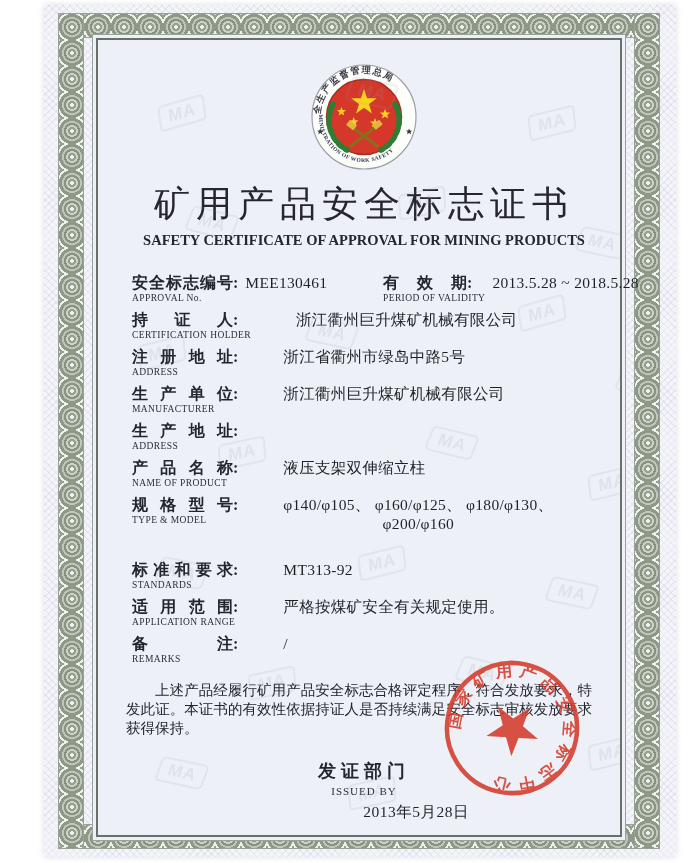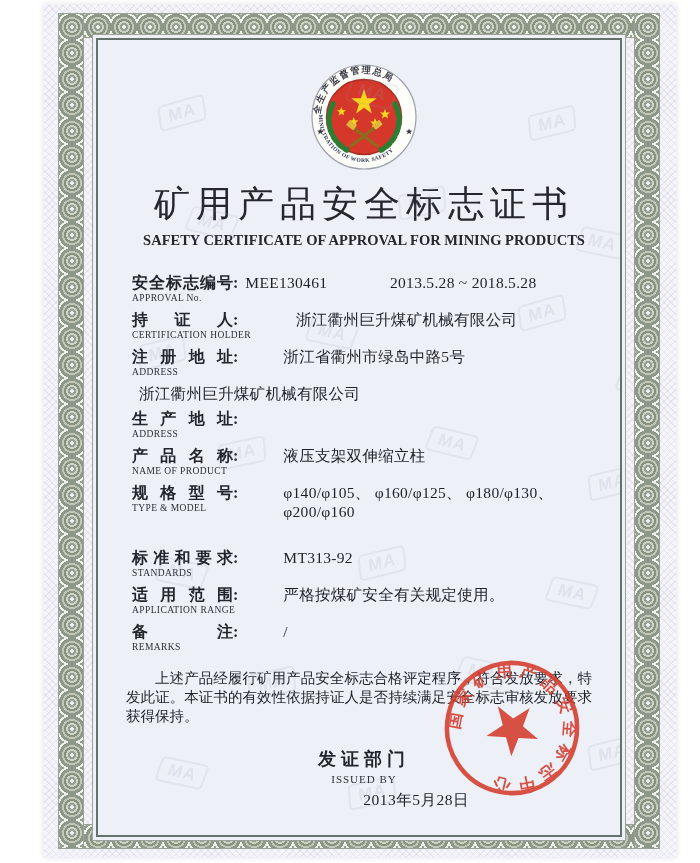--- a/index.html
+++ b/index.html
@@ -69,21 +69,21 @@
   }
   .w100 { width:101px; }
   .w84  { width:84px; }
   .colon { font-size:16px; font-weight:bold; line-height:19px; }
   .en {
     font-size:9.5px; letter-spacing:.4px; color:#2b2e35; line-height:11px;
     margin-top:1px; white-space:nowrap;
   }
   .val {
     font-size:15.5px; line-height:19px; padding-left:7px; letter-spacing:.3px;
-    color:#1e2127; white-space:nowrap; font-weight:500;
+    color:#1e2127; white-space:nowrap; font-weight:500;text-align:center;
   }
   .val2 { display:block; }
   .row-split { display:flex; }
   .half-l { flex:0 0 213px; display:flex; }
   .half-r { flex:1; display:flex; }
   .gap-big { margin-top:27px; }
   
   .declaration {
     margin:16px 4px 0 -6px; font-size:14.5px; font-weight:normal; line-height:19px;
     color:#23252d; text-indent:2em; text-align:justify; position:relative; z-index:2;
@@ -182,20 +182,24 @@
 
       <div class="row row-split">
         <div class="half-l">
           <div class="lab">
             <span class="zh w100">安全标志编号</span><span class="colon">:</span>
             <div class="en">APPROVAL No.</div>
           </div>
           <div class="val">MEE130461</div>
         </div>
         <div class="half-r">
+          <div class="lab">
+            <span class="zh w84">有效期</span><span class="colon">:</span>
+            <div class="en">PERIOD OF VALIDITY</div>
+          </div>
           <div class="val">2013.5.28 ~ 2018.5.28</div>
         </div>
       </div>
 
       <div class="row">
         <div class="lab">
           <span class="zh w100">持证人</span><span class="colon">:</span>
           <div class="en">CERTIFICATION HOLDER</div>
         </div>
         <div class="val">浙江衢州巨升煤矿机械有限公司</div>
@@ -203,20 +207,24 @@
 
       <div class="row">
         <div class="lab">
           <span class="zh w100">注册地址</span><span class="colon">:</span>
           <div class="en">ADDRESS</div>
         </div>
         <div class="val">浙江省衢州市绿岛中路5号</div>
       </div>
 
       <div class="row">
+        <div class="lab">
+          <span class="zh w100">生产单位</span><span class="colon">:</span>
+          <div class="en">MANUFACTURER</div>
+        </div>
         <div class="val">浙江衢州巨升煤矿机械有限公司</div>
       </div>
 
       <div class="row">
         <div class="lab">
           <span class="zh w100">生产地址</span><span class="colon">:</span>
           <div class="en">ADDRESS</div>
         </div>
       </div>
 

